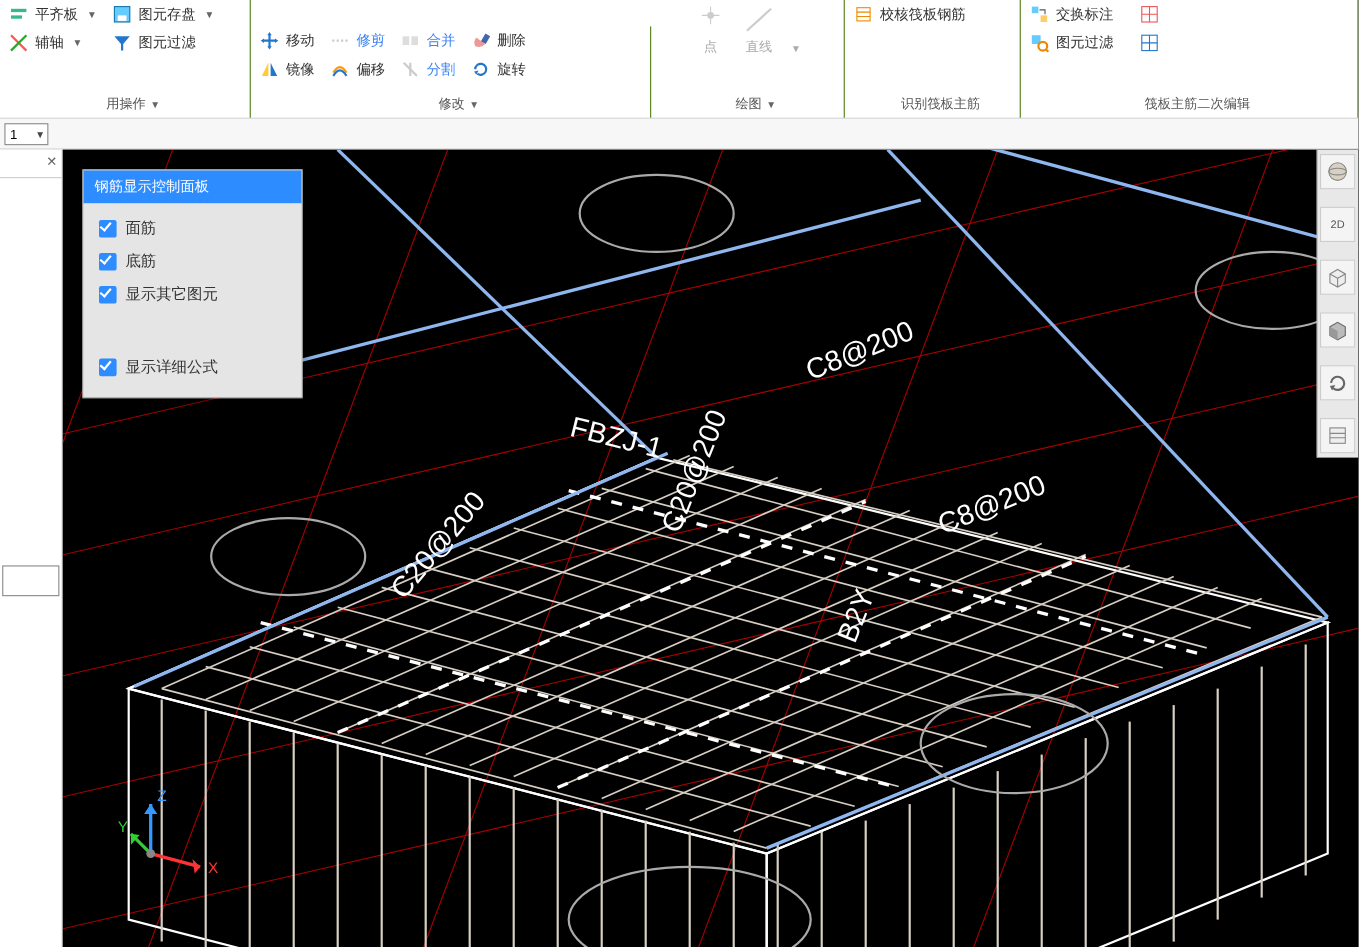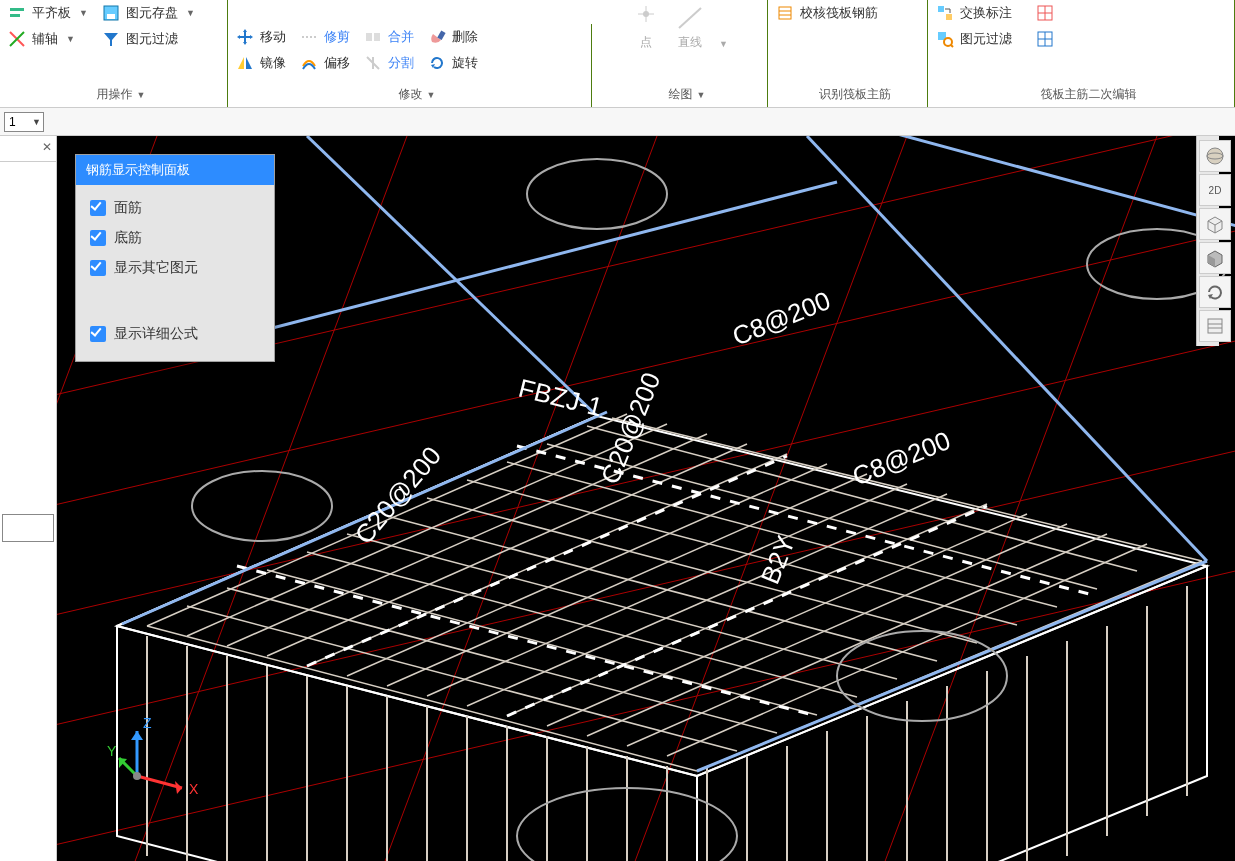--- a/index.html
+++ b/index.html
@@ -39,21 +39,21 @@
   
   .floatpanel { position:absolute; top:0; left:0; width:200px; background:#fff; border:1px solid #a0a0a0; box-shadow:0 4px 16px rgba(0,0,0,.35); }
   .floatpanel .titlebar { background:#2d8cff; color:#fff; font-size:13px; padding:6px 10px; }
   .floatpanel .content { padding:14px 14px 18px 14px; background:#e5e5e5; }
   .check { display:flex; align-items:center; gap:8px; font-size:14px; color:#333; margin-bottom:12px; }
   .check:last-child { margin-bottom:0;margin-top:48px; }
   .cbox { width:16px; height:16px; background:#2d8cff; border-radius:2px; position:relative; display:inline-block; }
   .cbox::after { content:""; position:absolute; left:3px; top:0px; width:4px; height:8px; border:solid #fff; border-width:0 2px 2px 0; transform:rotate(40deg); }
 
   
-  .vtools { position:absolute; top:0; right:16px; width:23px; background:#e8e8e8; border-left:1px solid #bbb; display:flex; flex-direction:column; gap:2px; padding:4px 2px; }
+  .vtools { position:absolute; top:0; right:0; width:38px; background:#e8e8e8; border-left:1px solid #bbb; display:flex; flex-direction:column; gap:16px; padding:4px 2px; }
   .vtbtn { width:32px; height:32px; background:#f4f4f4; border:1px solid #ccc; display:flex; align-items:center; justify-content:center; font-size:10px; color:#555; }
   .vtlbl { font-size:10px; color:#555; }
 </style>
 </head>
 <body>
 
 <div class="ribbon">
 
   <div class="ribbon-group" style="width:228px;">
     <div class="ribbon-body">

